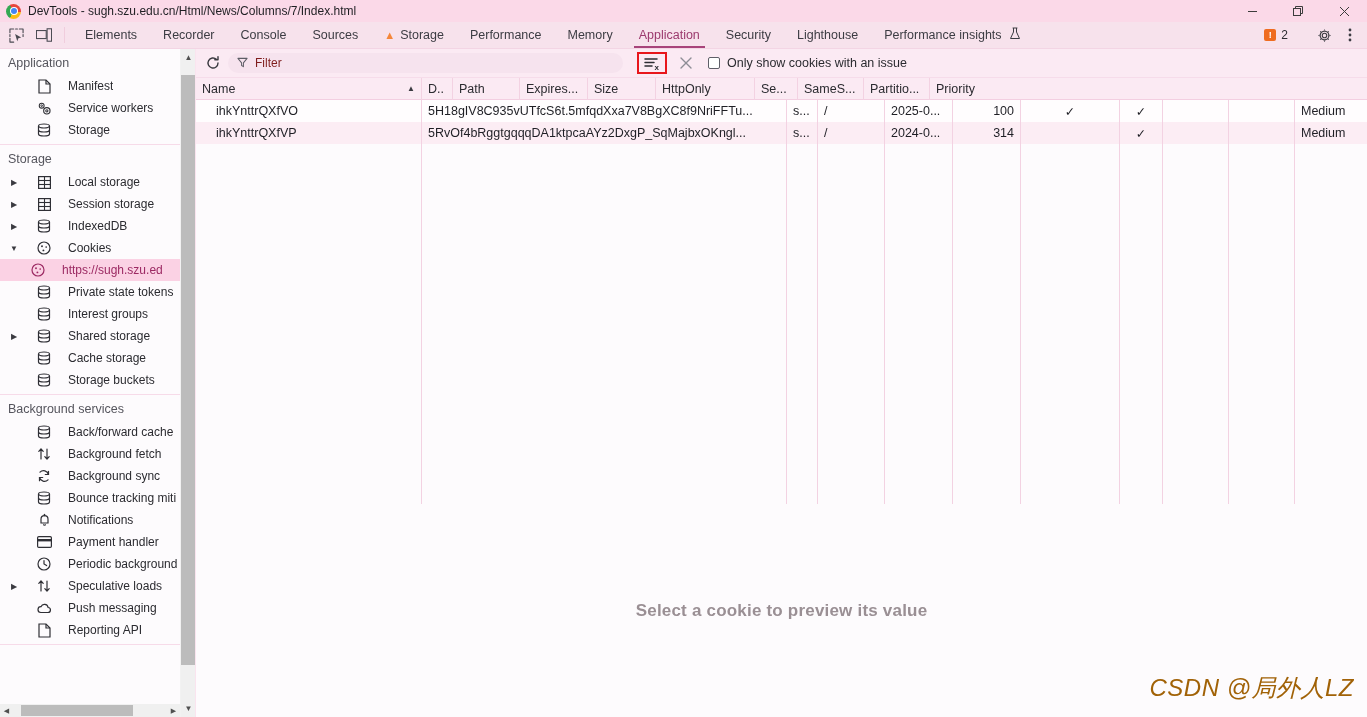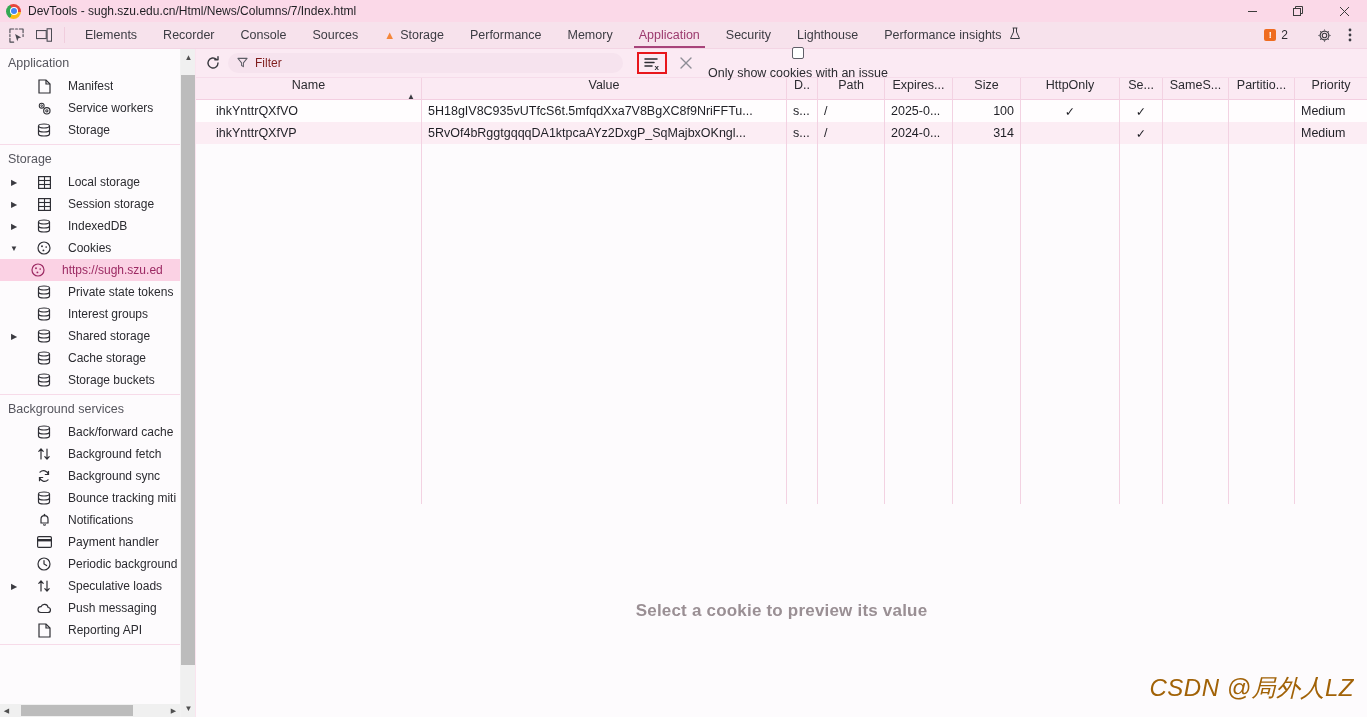--- a/index.html
+++ b/index.html
@@ -186,42 +186,42 @@
     display: flex; align-items: center; justify-content: center;
     border: 2px solid #e8161b; color: #2c2c32;
   }
   .x-btn {
     width: 26px; height: 26px; margin-left: 6px;
     display: flex; align-items: center; justify-content: center;
     color: #8e8e96;
   }
   .chk-wrap {
     display: flex; align-items: center; gap: 7px; margin-left: 9px;
-    font-size: 12.5px; color: #2b2b30; white-space: nowrap; flex-direction: column;
+    font-size: 12.5px; color: #2b2b30; white-space: nowrap;
   }
   .chk-box {
     width: 12px; height: 12px; border: 1px solid #5f5f68;
     border-radius: 2px; background: #fff;
   }
 
   
   .table { width: 1171px; }
   .trow { display: flex; height: 22px; align-items: center; }
   .thead {
     background: #fbeaf3; height: 22px;
     border-bottom: 1px solid #f3cfe1;
     font-size: 12.5px; color: #2b2b30;
   }
   .th, .td {
     height: 22px; display: flex; align-items: center;
     padding: 0 6px; overflow: hidden; white-space: nowrap;
     border-right: 1px solid #f3d2e2;
     flex: 0 0 auto;
   }
-  .th { position: relative; flex-direction: column; }
+  .th { position: relative; }
   .sort-arrow { margin-left: auto; font-size: 8px; color: #3a3a40; }
   .trow.data { font-size: 12.5px; color: #1f1f25; }
   .trow.r0 { background: #fffdfe; }
   .trow.r1 { background: #fcedf4; }
   .td.num { justify-content: flex-end; }
   .td.ctr { justify-content: center; }
   .td.indent { padding-left: 20px; }
   .tbody-fill {
     height: 381px; border-bottom: 1px solid #f3cfe1;
     background: #fdfbfd;
@@ -682,23 +682,20 @@
         <span>Only show cookies with an issue</span>
       </label>
     </div>
 
     <div class="table">
 
       <div class="trow thead">
         <div class="th col-name">
           <span>Name</span>
           <span class="sort-arrow">▲</span>
-        </div>
-        <div class="th col-value">
-          <span>Value</span>
         </div>
         <div class="th col-d">
           <span>D..</span>
         </div>
         <div class="th col-path">
           <span>Path</span>
         </div>
         <div class="th col-exp">
           <span>Expires...</span>
         </div>

